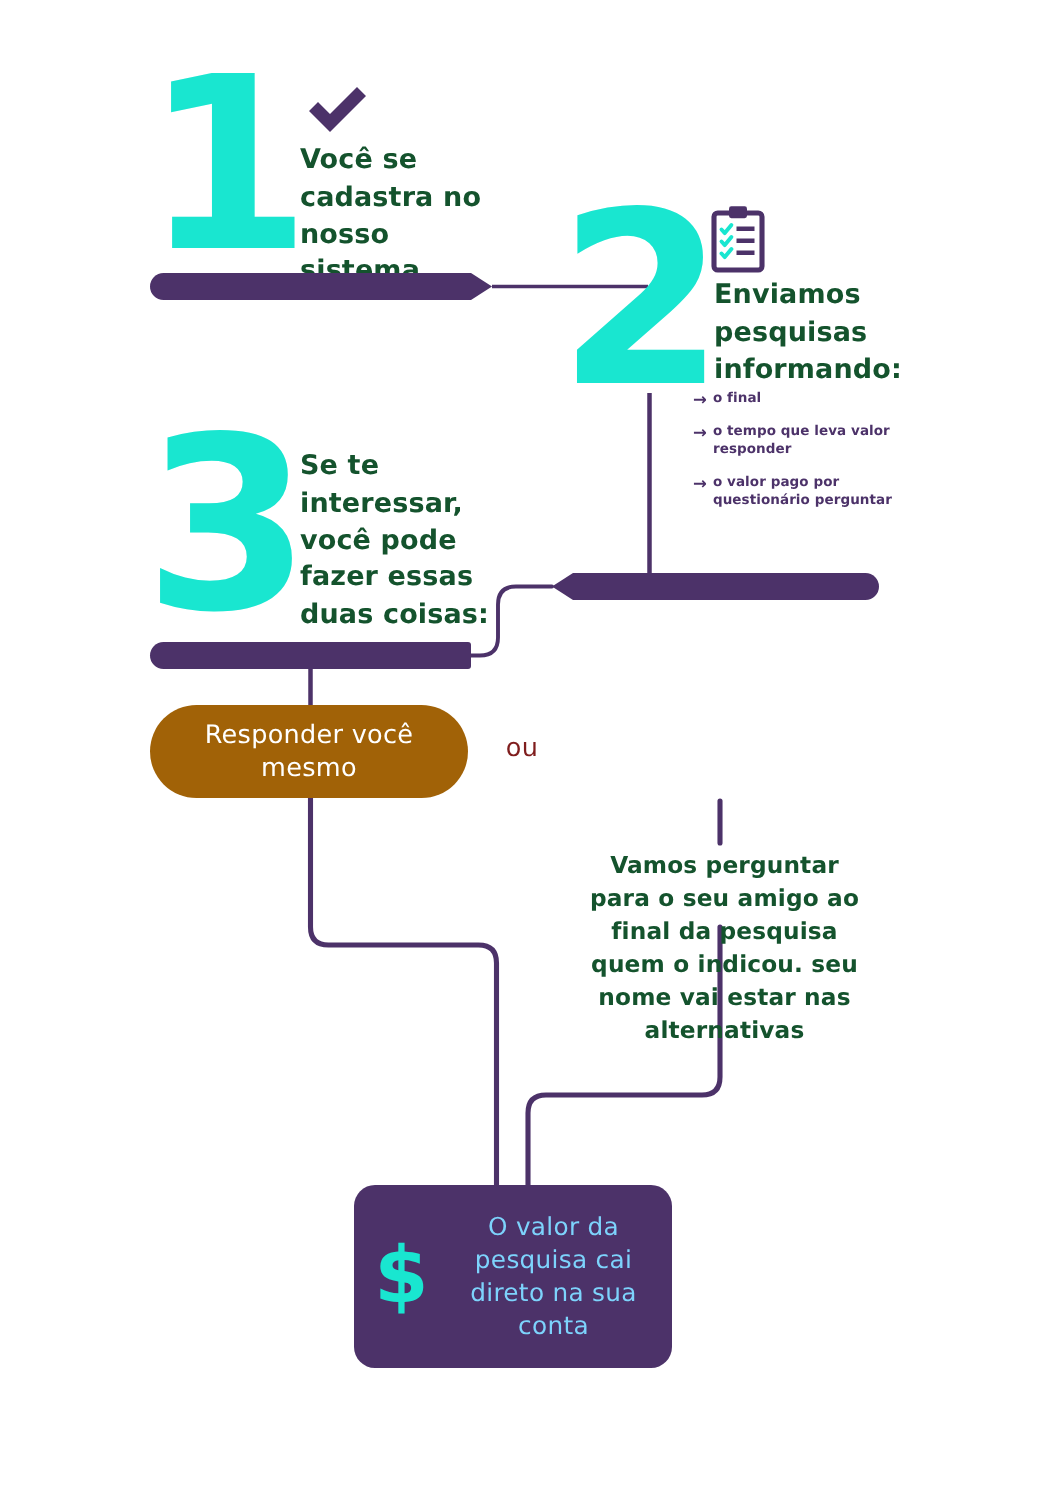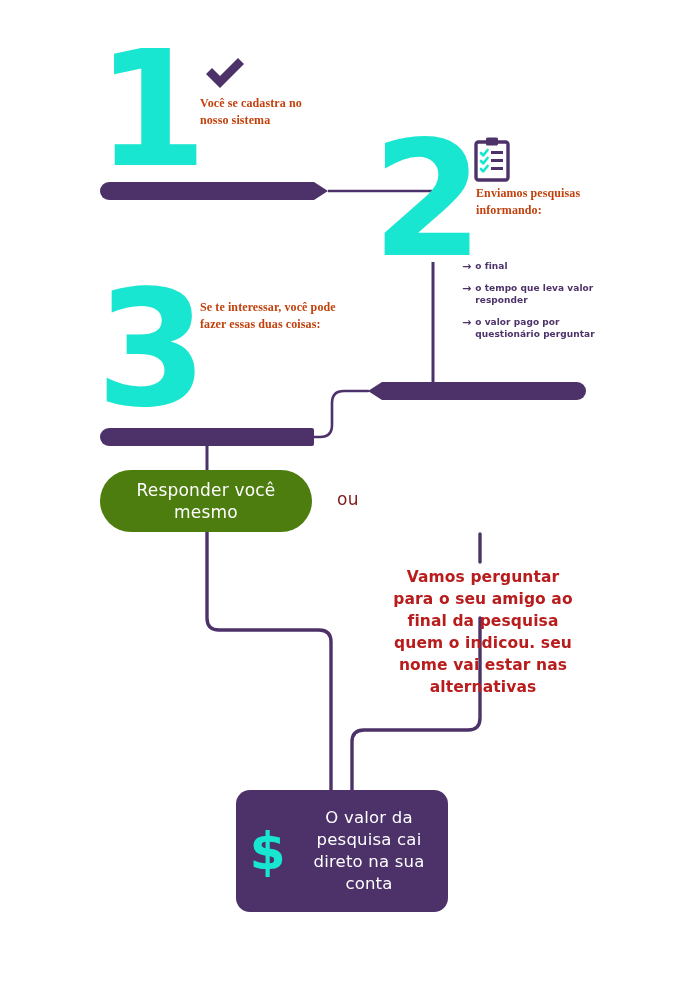--- a/index.html
+++ b/index.html
@@ -40,26 +40,25 @@
     font-family: "DejaVu Sans", "Liberation Sans", sans-serif;
     user-select: none;
   }
   #numeral-1 { left: 96px;  top: 44px;  font-size: 160px; }
   #numeral-2 { left: 372px; top: 134px; font-size: 160px; }
   #numeral-3 { left: 96px;  top: 284px; font-size: 160px; }
 
   
   .step-text {
     position: absolute;
-    font-size: 12px;
+    font-size: 18px;
     font-weight: 700;
     line-height: 1.38;
-    color: #c2410c;
+    color: #14532d;
     letter-spacing: 0.1px;
-    font-family: Liberation Serif, serif;
   }
   #step-1-text { left: 200px; top: 95px;  width: 130px; }
   #step-2-text { left: 476px; top: 185px; width: 140px; }
   #step-3-text { left: 200px; top: 299px; width: 145px; }
 
   
   #step-2-bullets {
     position: absolute;
     left: 462px;
     top: 261px;
@@ -130,21 +129,21 @@
     position: absolute;
     left: 474px;
     top: 136px;
     width: 36px;
     height: 46px;
   }
 
   
   .pill {
     position: absolute;
-    background: #4d7c0f;
+    background: #a16207;
     color: #ffffff;
     border-radius: 36px;
     display: flex;
     align-items: center;
     justify-content: center;
     text-align: center;
     font-size: 17px;
     font-weight: 400;
     line-height: 1.30;
     letter-spacing: 0.2px;
@@ -180,21 +179,21 @@
   
   #note-text {
     position: absolute;
     left: 385px;
     top: 566px;
     width: 196px;
     text-align: center;
     font-size: 15.5px;
     font-weight: 700;
     line-height: 1.42;
-    color: #b91c1c;
+    color: #14532d;
     letter-spacing: 0.1px;
   }
 
   
   #result-box {
     position: absolute;
     left: 236px;
     top: 790px;
     width: 212px;
     height: 122px;
@@ -209,21 +208,21 @@
     width: 62px;
     text-align: center;
     color: #19e6d0;
     font-size: 52px;
     font-weight: 700;
     line-height: 1;
     letter-spacing: -0.02em;
   }
   #result-text {
     flex: 1 1 auto;
-    color: #ffffff;
+    color: #7dd3fc;
     font-size: 16.5px;
     font-weight: 400;
     line-height: 1.32;
     text-align: center;
     letter-spacing: 0.2px;
     padding-right: 8px;
   }
 </style>
 </head>
 <body>

